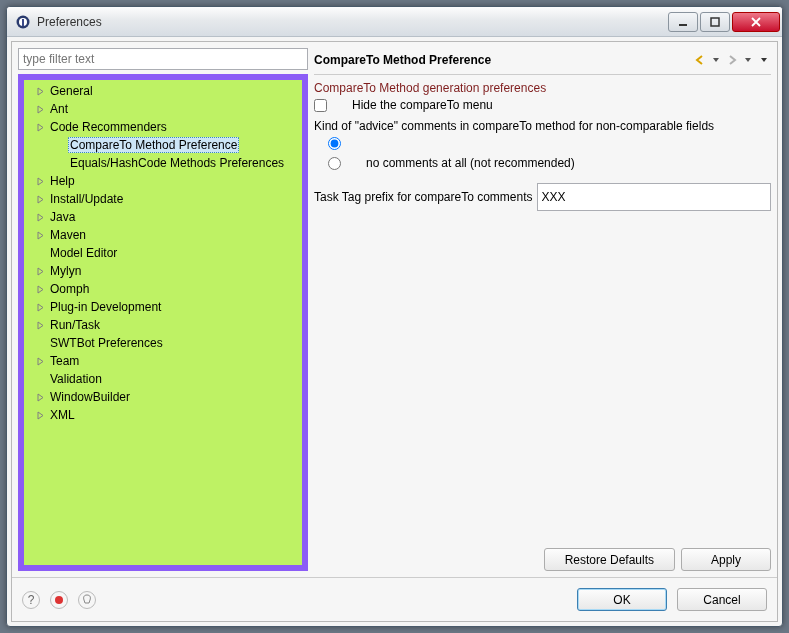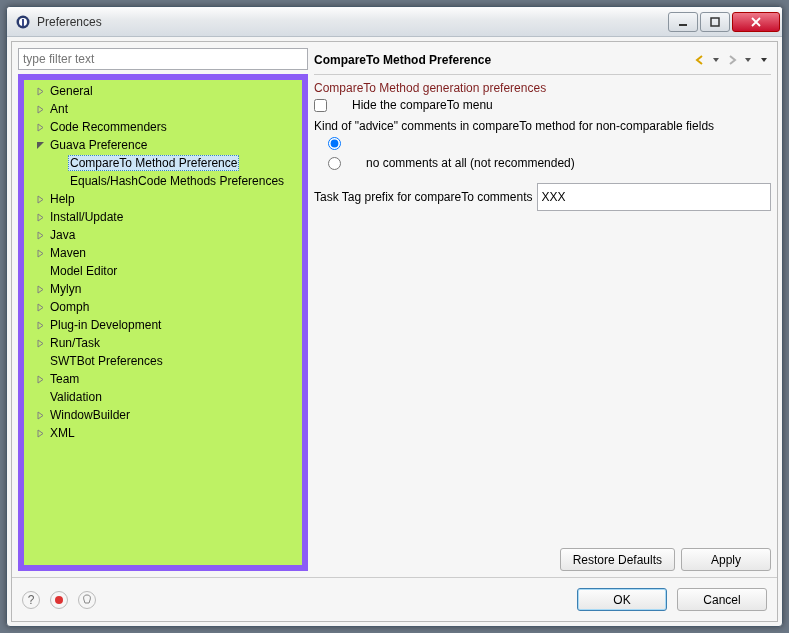--- a/index.html
+++ b/index.html
@@ -60,21 +60,21 @@
   .desc { color:#7f1d1d; }
   .checkbox-row, .radio-row { display:flex; align-items:center; height:20px; gap:21px; }
   .checkbox-row input, .radio-row input { margin:0 4px 0 0; }
   .group-label { margin-top:4px; }
   .radio-group { margin-left:14px; }
   .task-row { display:flex; align-items:center; gap:4px; margin-top:10px;}
   .task-row input[type=text]{ flex:1; height:28px; border:1px solid #abadb3; padding:1px 4px;}
   .button-row { margin-top:auto; display:flex; justify-content:flex-end; gap:6px; padding-top:12px;}
   .btn {
     min-width:90px; height:23px; border:1px solid #acacac; border-radius:3px;
-    background:linear-gradient(#fdfdfd,#e8e8e8); padding:0 12px;
+    background:linear-gradient(#fdfdfd,#e8e8e8); padding:0 20px;
     display:flex; align-items:center; justify-content:center;
   }
   .btn.default { border:1px solid #3c7fb1; box-shadow:0 0 0 1px #a7d9f5 inset;}
 
   .bottom-bar { height:44px; border-top:1px solid #ccc; display:flex; align-items:center; padding:0 10px; gap:10px;}
   .bottom-icons { display:flex; gap:10px; align-items:center;}
   .bottom-icon { width:18px; height:18px; border:1px solid #bbb; border-radius:50%; display:flex; align-items:center; justify-content:center; color:#666;}
   .bottom-icon.rec::after{content:""; width:8px;height:8px;border-radius:50%;background:#d33;}
   .spacer{flex:1;}
 </style>
@@ -133,28 +133,20 @@
               </span>
               <span class="node-label">Ant</span>
             </div>
             <div class="tree-node depth0">
               <span class="twisty">
                 <svg width="9" height="9">
                   <path d="M2 1 L7 4.5 L2 8 Z" fill="none" stroke="#808080"></path>
                 </svg>
               </span>
               <span class="node-label">Code Recommenders</span>
-            </div>
-            <div class="tree-node depth0">
-              <span class="twisty">
-                <svg width="9" height="9">
-                  <path d="M1 1 L8 1 L1 8 Z" fill="#595959"></path>
-                </svg>
-              </span>
-              <span class="node-label">Guava Preference</span>
             </div>
             <div class="tree-node depth1">
               <span class="twisty"></span>
               <span class="node-label selected">CompareTo Method Preference</span>
             </div>
             <div class="tree-node depth1">
               <span class="twisty"></span>
               <span class="node-label">Equals/HashCode Methods Preferences</span>
             </div>
             <div class="tree-node depth0">

